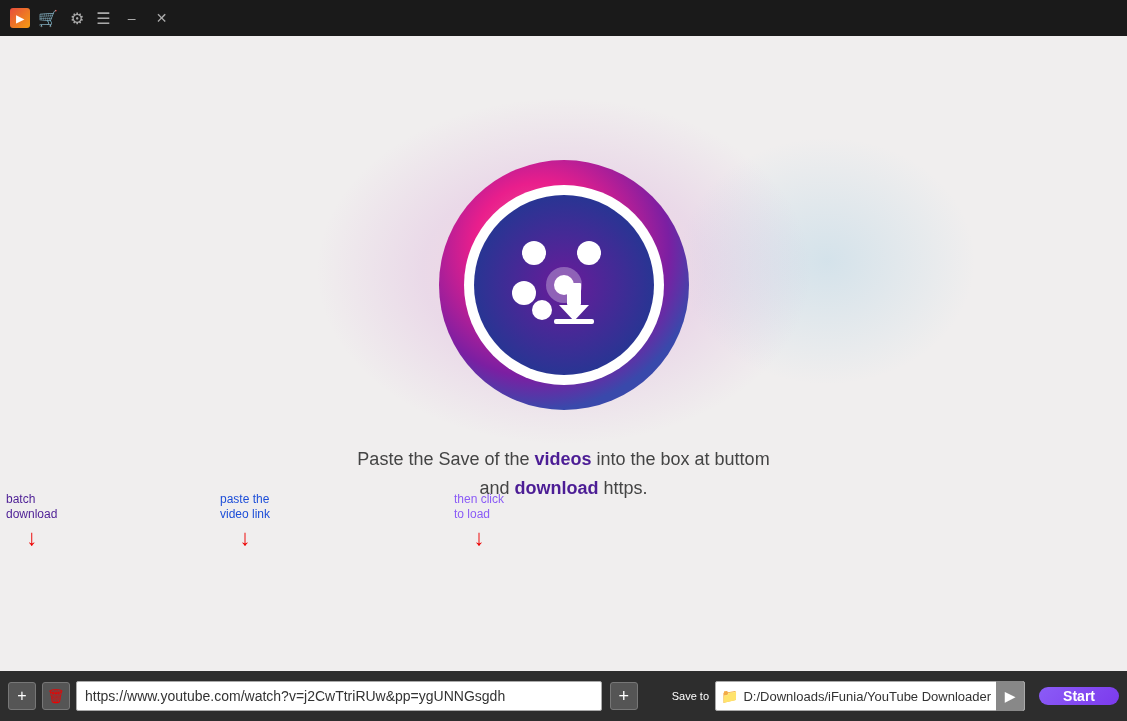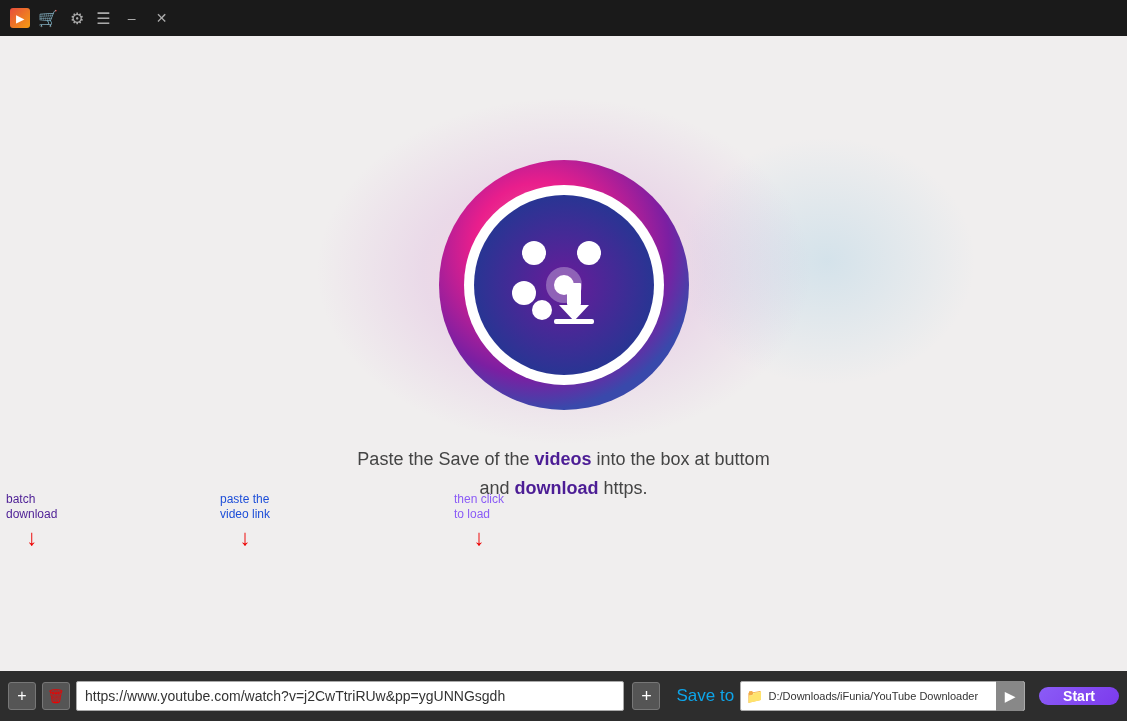--- a/index.html
+++ b/index.html
@@ -201,46 +201,46 @@
       align-items: center;
       justify-content: center;
       cursor: pointer;
       color: white;
       font-size: 18px;
       flex-shrink: 0;
       margin-left: 2px;
     }
 
     #save-to-label {
-      color: #0ea5e9;
-      font-size: 17px;
-      margin-left: 10px;
+      color: #ffffff;
+      font-size: 11px;
+      margin-left: 28px;
       flex-shrink: 0;
     }
 
     #folder-path-container {
       display: flex;
       align-items: center;
       background: #fff;
       border: 1px solid #aaa;
       border-radius: 2px;
       height: 30px;
       flex-shrink: 0;
     }
 
     #folder-icon-small {
       font-size: 14px;
       padding: 0 5px;
       color: #f39c12;
     }
 
     #folder-path-text {
-      font-size: 11px;
+      font-size: 13px;
       color: #333;
-      padding-right: 18px;
+      padding-right: 5px;
       white-space: nowrap;
     }
 
     #folder-go-btn {
       width: 28px;
       height: 30px;
       background: #888;
       border: none;
       border-radius: 0 2px 2px 0;
       display: flex;

